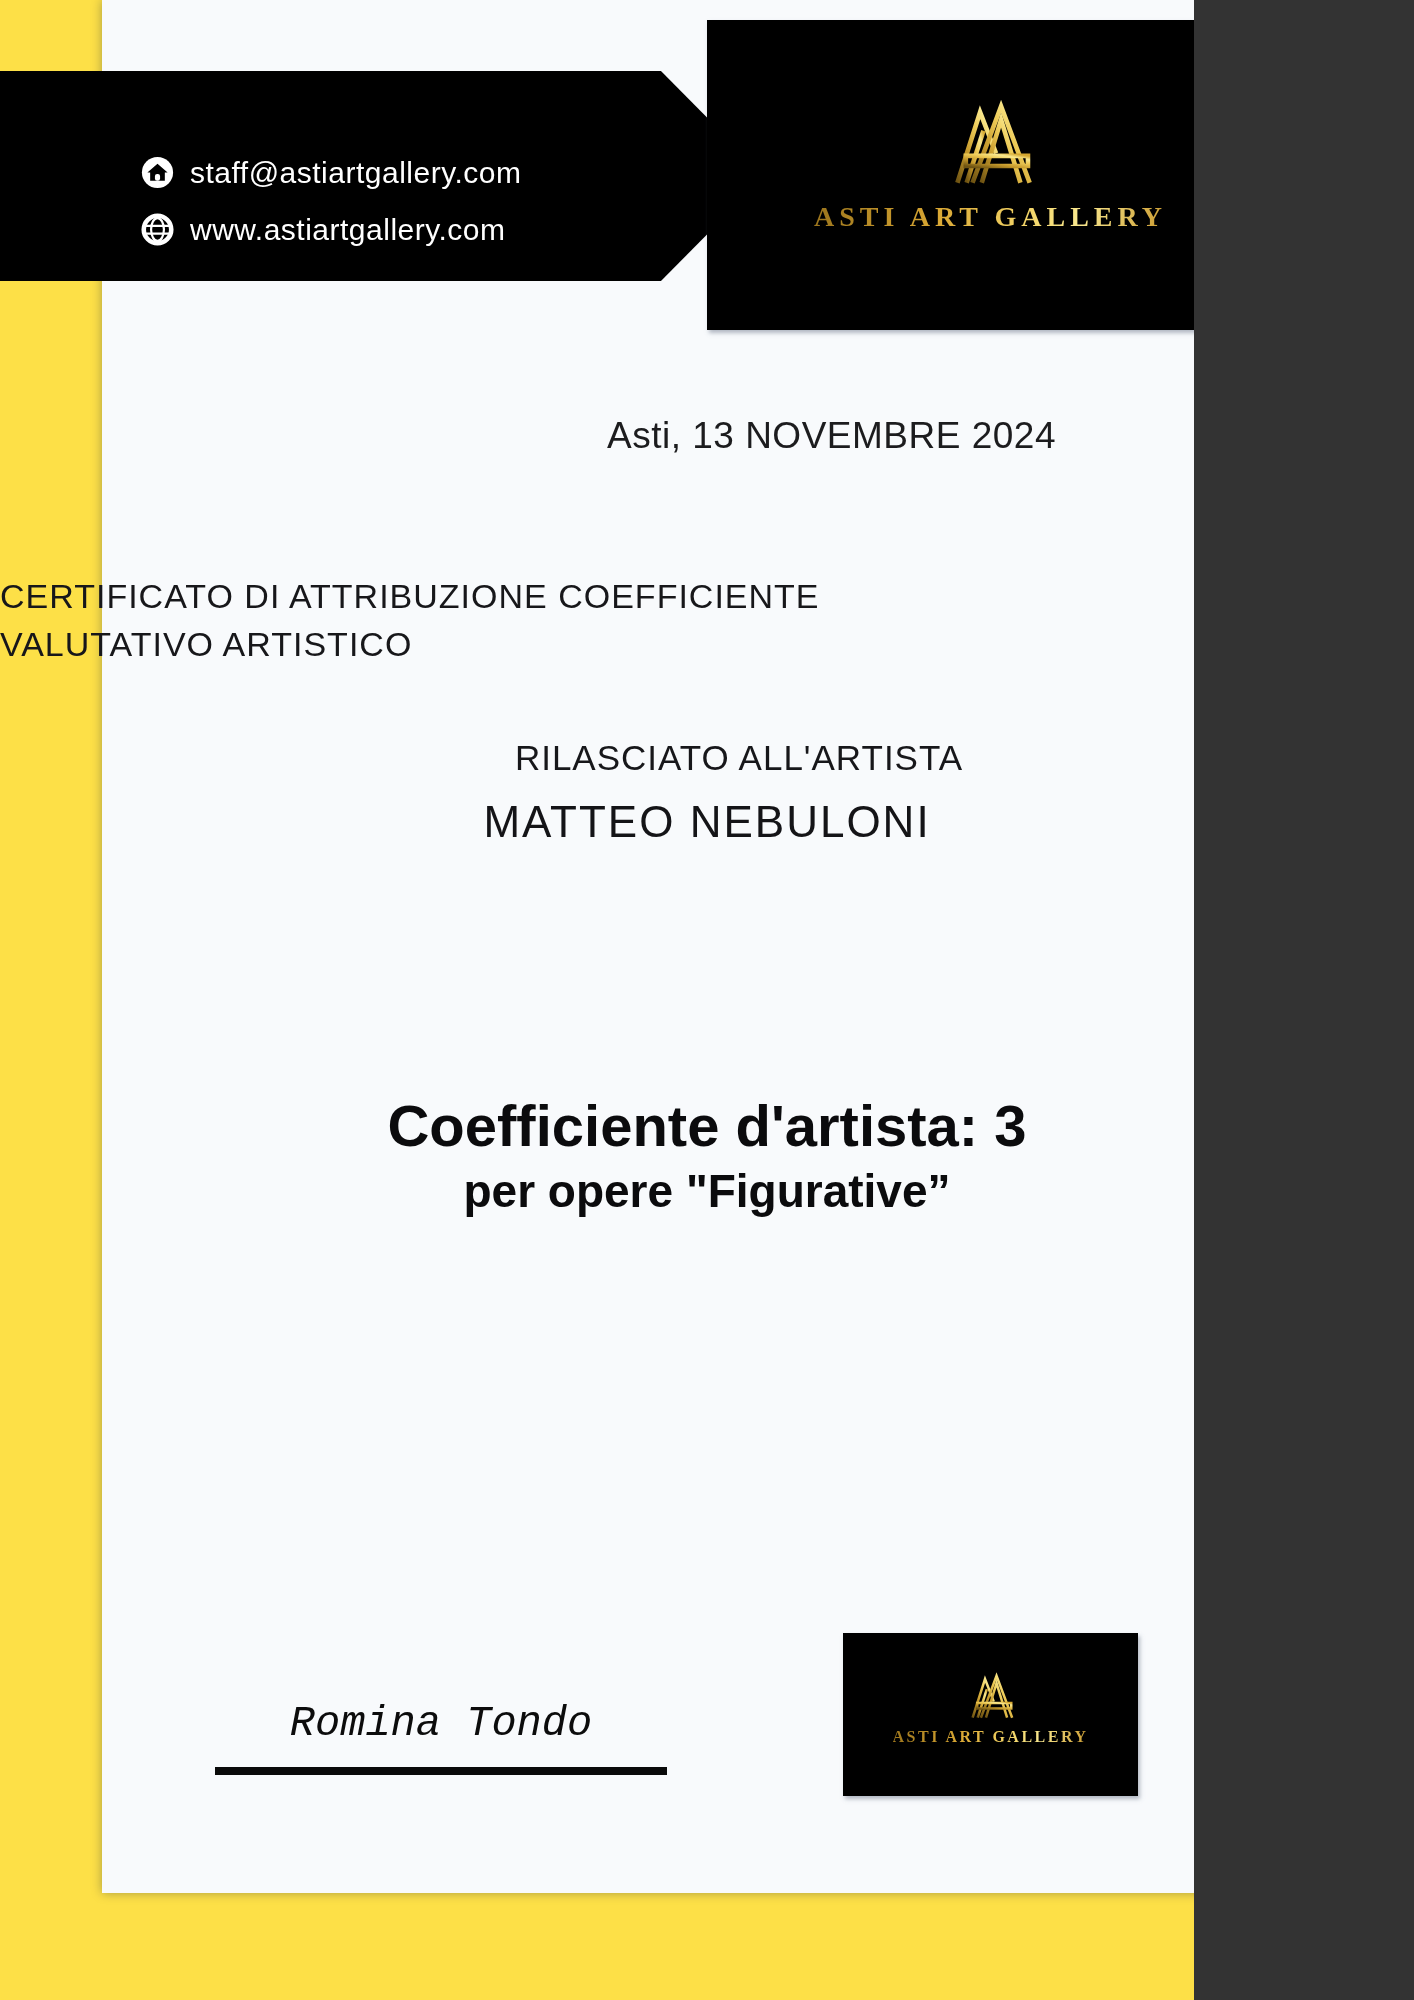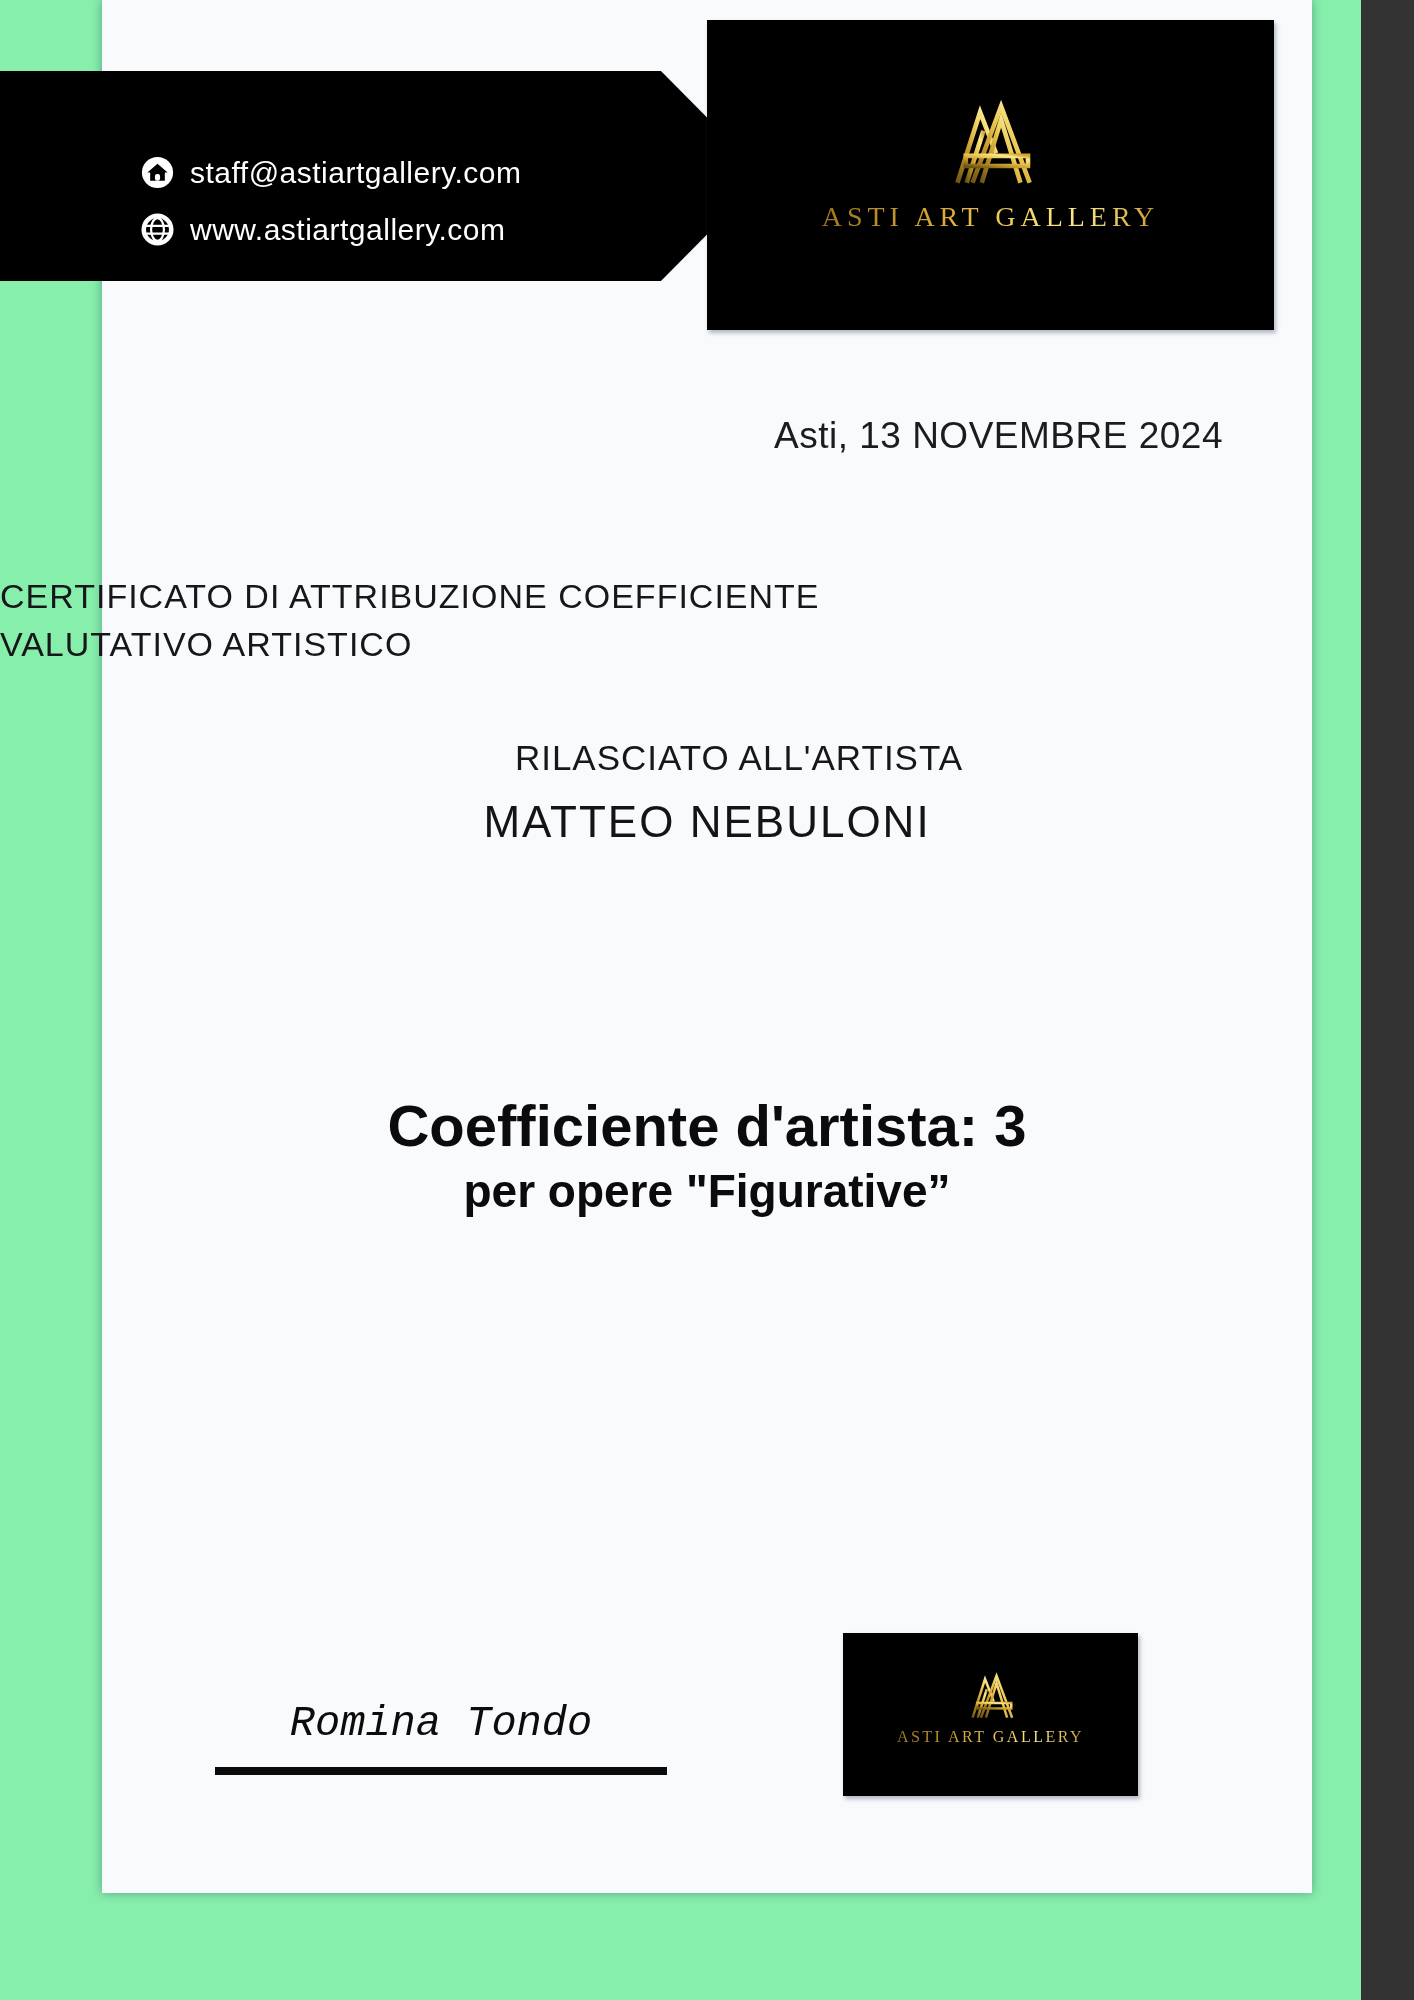--- a/index.html
+++ b/index.html
@@ -1,19 +1,19 @@
 <!DOCTYPE html>
 <html><head>
 <meta charset="utf-8">
 <style>
   html,body{margin:0;padding:0;background:#333;}
   .canvas{
     position:relative;
-    width:1361px;height:2000px;
-    background:#86efac;
+    width:1194px;height:2000px;
+    background:#fde047;
     overflow:hidden;
     font-family:"Liberation Sans", sans-serif;
   }
   .paper{
     position:absolute;left:102px;top:0;width:1210px;height:1893px;
     background:#f8fafc;
     box-shadow:0 0 10px rgba(10,25,60,.35);
   }
   
   .banner{
@@ -32,21 +32,21 @@
   
   .logo-box{
     position:absolute;background:#000;z-index:3;
     display:flex;flex-direction:column;align-items:center;justify-content:center;
     box-shadow:2px 3px 4px rgba(110,120,140,.5);
     box-sizing:border-box;
   }
   .logo-box.top{left:707px;top:20px;width:567px;height:310px;padding-bottom:18px;}
   .logo-box.bottom{left:843px;top:1633px;width:295px;height:163px;padding-bottom:12px;}
   .brand-name{
-    font-family:"Liberation Serif", serif;font-weight:400;
+    font-family:"Liberation Serif", serif;font-weight:700;
     background:linear-gradient(100deg,#9a741c 0%,#d9a733 35%,#f3d568 60%,#f9e88f 75%,#c9992e 100%);
     -webkit-background-clip:text;background-clip:text;color:transparent;
     white-space:nowrap;
   }
   .logo-box.top .brand-name{font-size:28px;letter-spacing:5px;margin-top:10px;}
   .logo-box.bottom .brand-name{font-size:16px;letter-spacing:2.5px;margin-top:6px;}
   .logo-box.top svg.monogram{width:84px;height:92px;}
   .logo-box.bottom svg.monogram{width:46px;height:50px;}
   
   .date-line{

